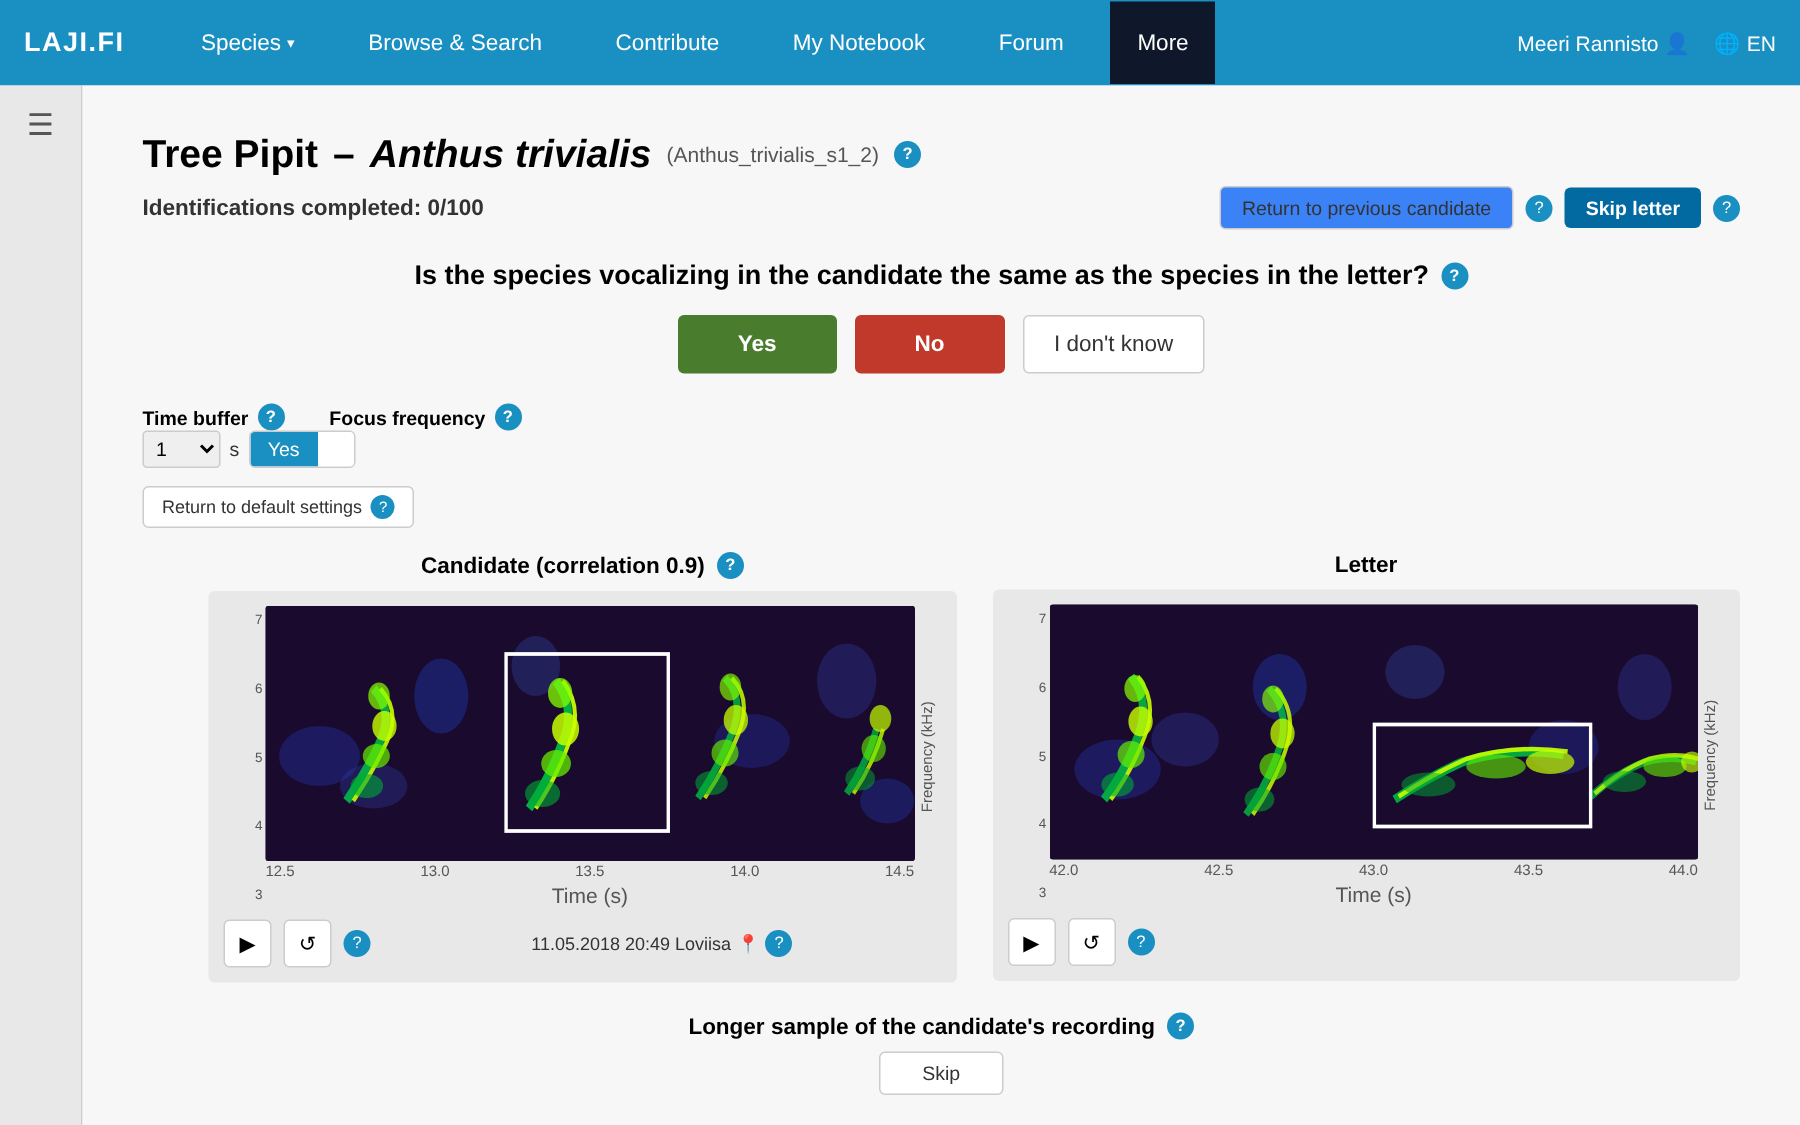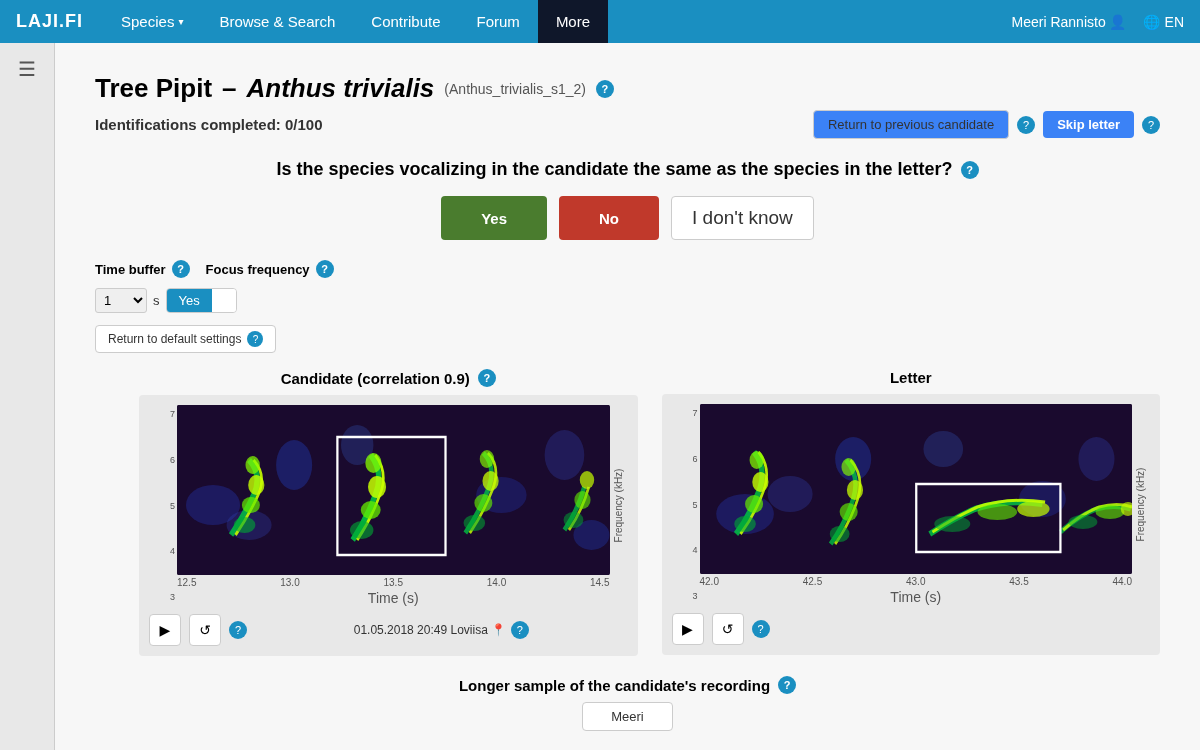--- a/index.html
+++ b/index.html
@@ -3,23 +3,23 @@
   <meta charset="utf-8">
   <style>
     * { box-sizing: border-box; margin: 0; padding: 0; }
     body { font-family: Arial, sans-serif; background: #f0f0f0; font-size: 14px; }
 
     
     .navbar {
       background: #1a8fc1;
       display: flex;
       align-items: center;
-      height: 43px;
+      height: 57px;
       padding: 0 16px;
-      gap: 0;
+      gap: 13px;
     }
     .navbar-brand {
       color: #fff;
       font-weight: bold;
       font-size: 18px;
       letter-spacing: 1px;
       margin-right: 20px;
       text-decoration: none;
     }
     .nav-item {
@@ -102,21 +102,21 @@
     .btn-return {
       background: #3b82f6;
       border: 1px solid #ccc;
       border-radius: 4px;
       padding: 6px 14px;
       cursor: pointer;
       font-size: 13px;
       color: #333;
     }
     .btn-skip {
-      background: #3b82f6;
+      background: #0369a1;
       border: none;
       border-radius: 4px;
       padding: 6px 14px;
       cursor: pointer;
       font-size: 13px;
       color: #fff;
       font-weight: bold;
       text-align: right;
     }
 
@@ -153,29 +153,28 @@
       font-size: 15px;
       font-weight: bold;
       cursor: pointer;
     }
     .btn-dontknow {
       background: #fff;
       border: 1px solid #ccc;
       border-radius: 4px;
       padding: 10px 20px;
       color: #333;
-      font-size: 19px;
+      font-size: 15px;
       cursor: pointer;
     }
 
     .settings-row {
       display: flex;
       align-items: center;
-      gap: 16px;
-      margin-bottom: 10px;
+      gap: 30px;
       flex-wrap: wrap;
     }
     .setting-group {
       display: flex;
       align-items: center;
       gap: 6px;
       font-weight: bold;
       font-size: 13px;
     }
     .time-input-row {
@@ -333,20 +332,23 @@
   <a class="navbar-brand">LAJI.FI</a>
   <div class="nav-item">
     <span>Species</span>
     <span class="caret">▾</span>
   </div>
   <div class="nav-item">
     <span>Browse &amp; Search</span>
   </div>
   <div class="nav-item">
     <span>Contribute</span>
+  </div>
+  <div class="nav-item">
+    <span>My Notebook</span>
   </div>
   <div class="nav-item">
     <span>Forum</span>
   </div>
   <div class="nav-item active">
     <span>More</span>
   </div>
   <div class="navbar-right">
     <div class="user-link">
       <span>Meeri Rannisto</span>
@@ -516,21 +518,21 @@
             </div>
             <div style="display:flex;align-items:center;justify-content:center;width:18px;">
               <span style="transform:rotate(-90deg);white-space:nowrap;font-size:10px;color:#555;">Frequency (kHz)</span>
             </div>
           </div>
           <div class="controls-row">
             <button class="btn-play">▶</button>
             <button class="btn-repeat">↺</button>
             <span class="help-icon">?</span>
             <div class="meta-text">
-              <span>01.05.2018 20:49 Loviisa</span>
+              <span>11.05.2018 20:49 Loviisa</span>
               <span style="font-size:12px;">📍</span>
               <span class="help-icon">?</span>
             </div>
           </div>
         </div>
       </div>
 
       <div class="spectrogram-panel">
         <div class="panel-label">
           <span>Letter</span>
@@ -607,17 +609,17 @@
         </div>
       </div>
     </div>
 
     
     <div class="longer-sample">
       <div class="longer-sample-label">
         <span>Longer sample of the candidate's recording</span>
         <span class="help-icon">?</span>
       </div>
-      <button class="btn-show">Meeri</button>
+      <button class="btn-show">Skip</button>
     </div>
 
   </div>
 </div>
 
 </body></html>

